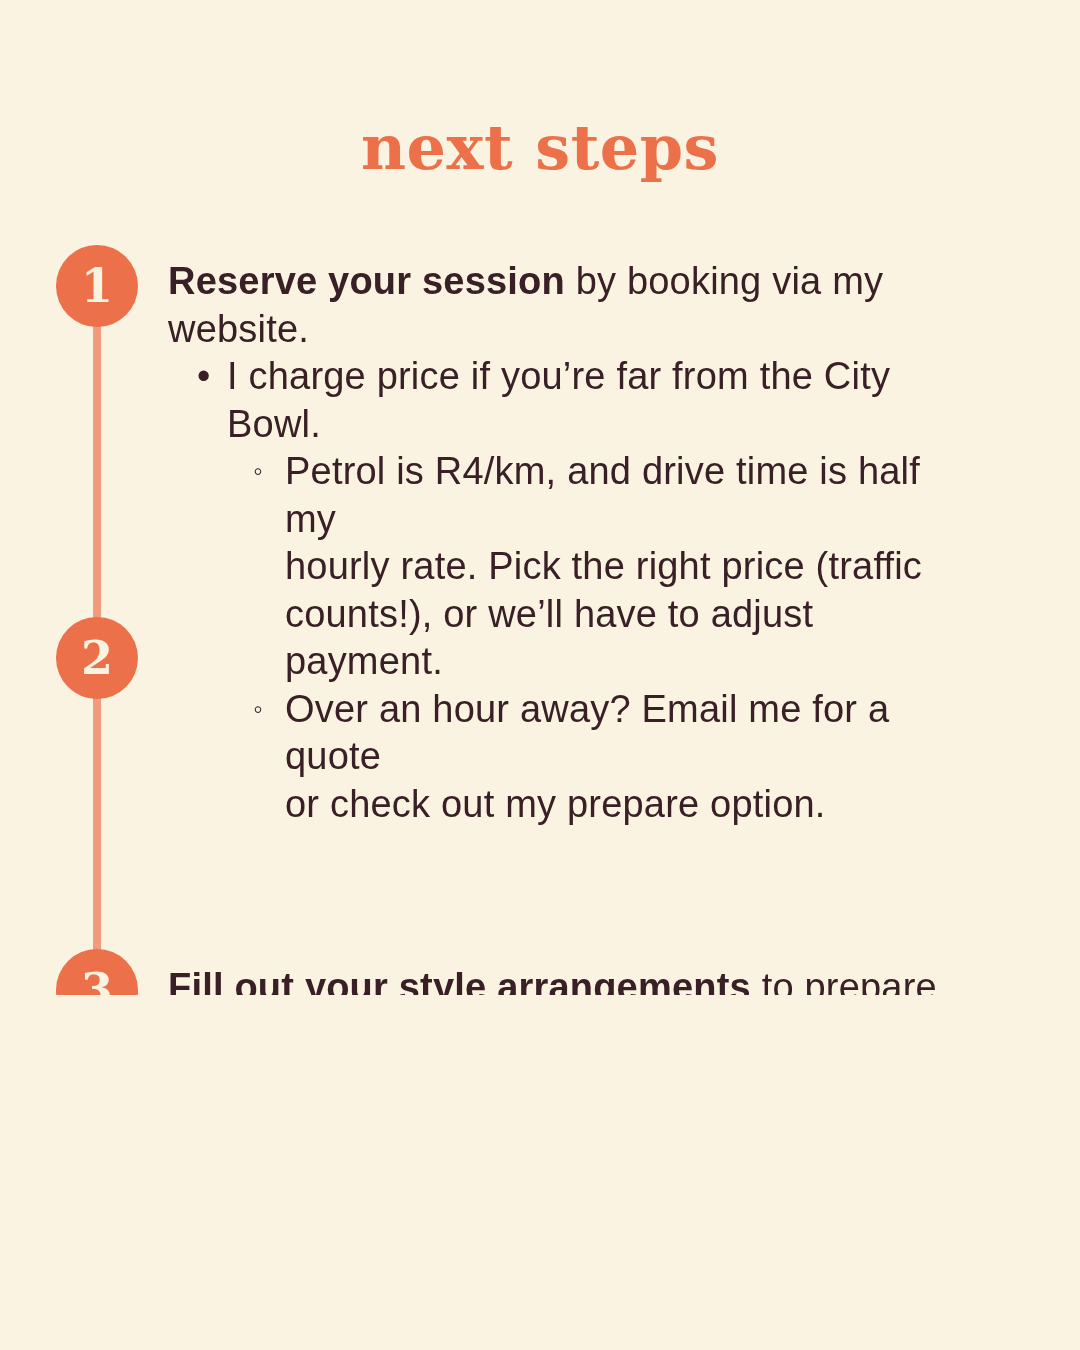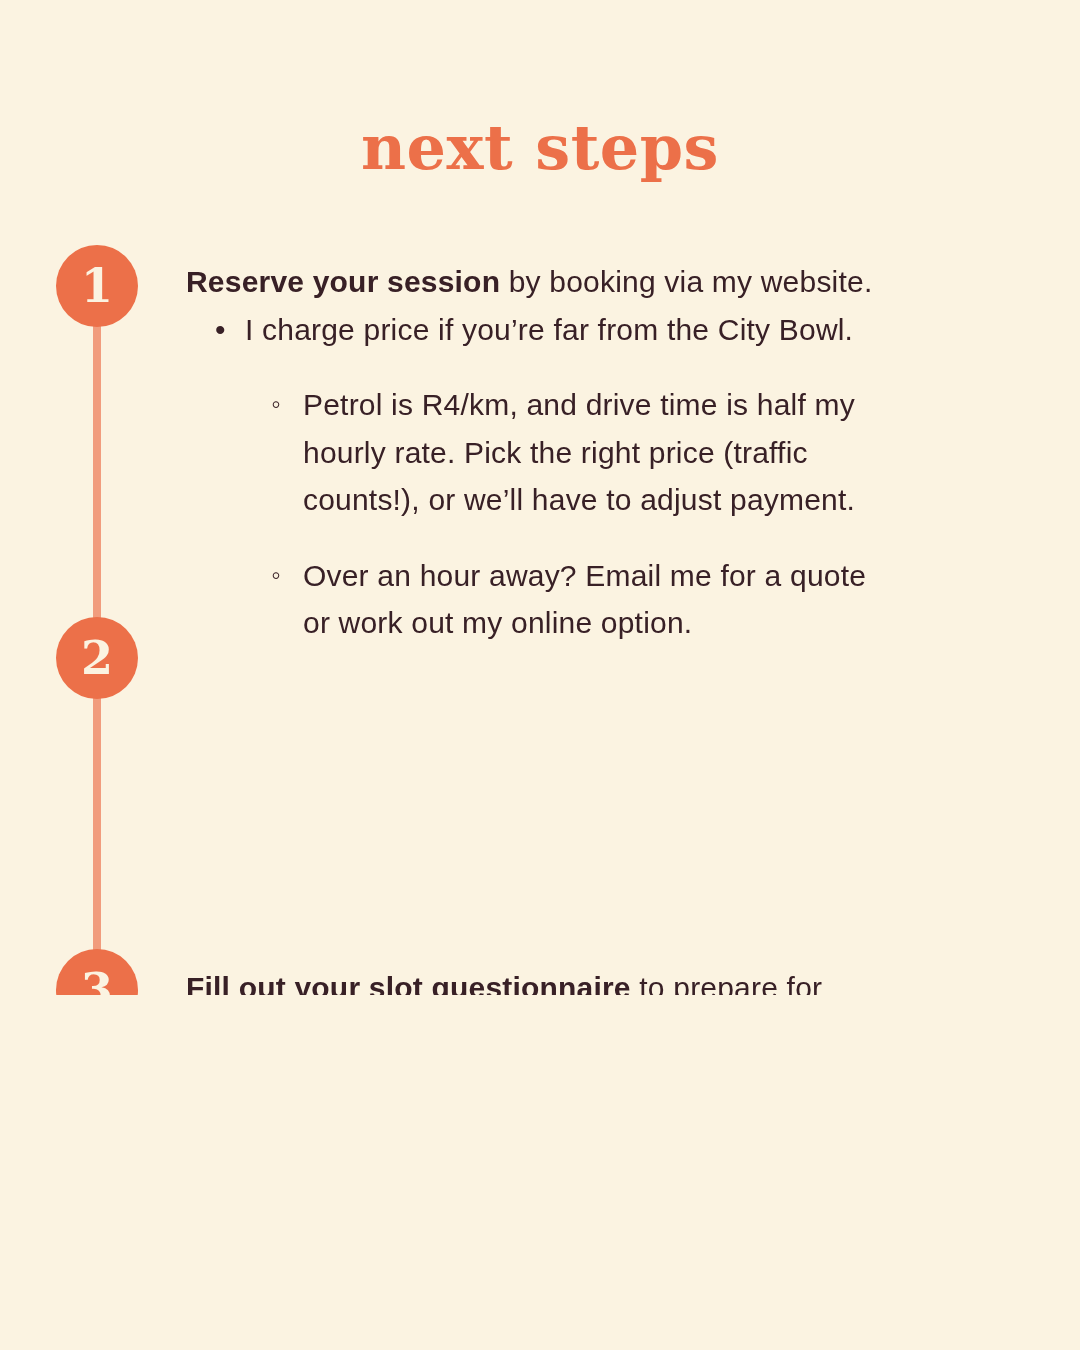--- a/index.html
+++ b/index.html
@@ -49,38 +49,38 @@
     font-weight: 700;
     font-size: 46px;
     color: #fbf3e1;
     line-height: 1;
   }
   .n1 { top: 245px; }
   .n2 { top: 617px; }
   .n3 { top: 949px; }
   .step {
     position: absolute;
-    left: 186px;
-    font-size: 30px;
+    left: 168px;
+    font-size: 38px;
     line-height: 47.5px;
     letter-spacing: 0.2px;
   }
   .s1 { top: 258px; width: 800px; }
   .s2 { top: 634px; width: 800px; }
   .s3 { top: 964px; width: 790px; }
   .pre { white-space: pre-line; }
   .bold { font-weight: 700; }
   .b1 { position: relative; padding-left: 59px; }
   .b1::before {
     content: "\2022";
     position: absolute;
     left: 29px;
     top: 0;
   }
-  .b2 { position: relative; padding-left: 117px; margin-top: 28px; }
+  .b2 { position: relative; padding-left: 117px; }
   .b2::before {
     content: "\25E6";
     position: absolute;
     left: 85px;
     top: 0;
     font-size: 27px;
   }
   .logo {
     position: absolute;
     left: 76px;
@@ -124,25 +124,25 @@
       <span>3</span>
     </div>
 
   <div class="step s1">
     <div><span class="bold pre">Reserve your session</span><span class="pre"> by booking via my website.</span></div>
     <div class="b1"><span class="pre">I charge price if you’re far from the City Bowl.</span></div>
     <div class="b2"><span class="pre">Petrol is R4/km, and drive time is half my
 hourly rate. Pick the right price (traffic
 counts!), or we’ll have to adjust payment.</span></div>
     <div class="b2"><span class="pre">Over an hour away? Email me for a quote
-or work out my online option.</span></div>
+or check out my prepare option.</span></div>
   </div>
 
   <div class="step s2">
   </div>
 
   <div class="step s3">
-    <div><span class="bold pre">Fill out your slot questionnaire</span><span class="pre"> to prepare for
+    <div><span class="bold pre">Fill out your style arrangements</span><span class="pre"> to prepare for
 our session. See ya soon!</span></div>
   </div>
 
 
 </div>
 
 </body></html>

